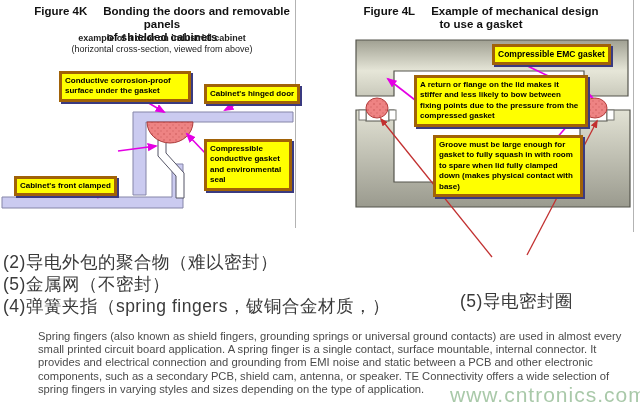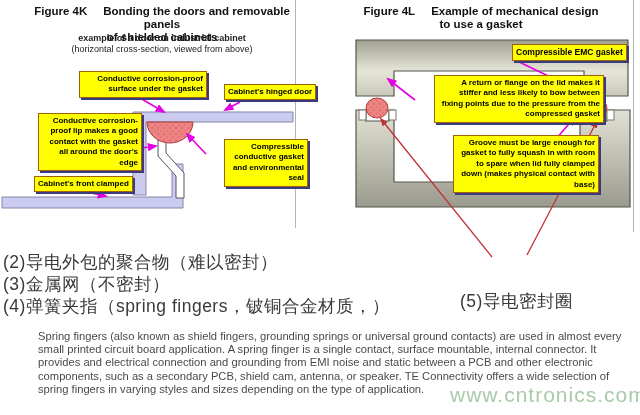--- a/index.html
+++ b/index.html
@@ -4,23 +4,23 @@
 <style>
   html,body{margin:0;padding:0;}
   body{font-family:"Liberation Sans",sans-serif;background:#ffffff;}
   #canvas{position:relative;width:640px;height:415px;background:#ffffff;overflow:hidden;}
 
   .ftitle{position:absolute;text-align:center;font-weight:bold;font-size:11.5px;line-height:13px;color:#111;z-index:2;}
   .ftitle .flabel{margin-right:16px;}
   .fsub{position:absolute;text-align:center;font-weight:bold;font-size:9px;line-height:10.5px;color:#222;z-index:2;}
   .fsub2{position:absolute;text-align:center;font-size:9px;line-height:10.5px;color:#222;z-index:2;}
 
-  .callout{position:absolute;background:#ffff00;border:1px solid #a16207;
+  .callout{position:absolute;background:#ffff00;border:3px solid #a16207;
     box-shadow:2px 2px 0 #3a3a80;font-weight:bold;font-size:8px;line-height:1.3;
-    text-align:right;padding:2px 3px;color:#000;z-index:4;margin-left:20px;}
+    text-align:left;padding:2px 3px;color:#000;z-index:4;}
   .nowrap{white-space:nowrap;}
 
   svg.diag{position:absolute;z-index:1;}
 
   .vline{position:absolute;top:0;width:1px;background:#b3b3b3;z-index:0;}
 
   .cn{position:absolute;font-size:17.5px;color:#3a3a3a;letter-spacing:0.5px;z-index:2;}
 
   .para{position:absolute;left:38px;top:330px;width:594px;font-size:11.2px;
     line-height:13.2px;color:#4a4a4a;z-index:2;}
@@ -67,21 +67,20 @@
       <line x1="140" y1="98" x2="164" y2="112" marker-end="url(#mh-m)"></line>
       <line x1="240" y1="102" x2="225" y2="110" marker-end="url(#mh-m)"></line>
       <line x1="118" y1="151" x2="156" y2="146" marker-end="url(#mh-m)"></line>
       <line x1="206" y1="154" x2="187" y2="134" marker-end="url(#mh-m)"></line>
       <line x1="76" y1="190" x2="106" y2="196" marker-end="url(#mh-m)"></line>
     </g>
   </svg>
 
   <div class="callout" style="left:59px;top:71px;width:120px;">Conductive corrosion-proof surface under the gasket</div>
   <div class="callout nowrap" style="left:204px;top:84px;">Cabinet's hinged door</div>
-  <div class="callout" style="left:18px;top:113px;width:96px;">Conductive corrosion-proof lip makes a good contact with the gasket all around the door's edge</div>
   <div class="callout" style="left:204px;top:139px;width:76px;">Compressible conductive gasket and environmental seal</div>
   <div class="callout nowrap" style="left:14px;top:176px;">Cabinet's front clamped</div>
 
   <div class="ftitle" style="left:350px;top:5px;width:262px;">
     <span class="flabel">Figure 4L</span><span>Example of mechanical design</span><br>
     <span>to use a gasket</span>
   </div>
 
   <svg class="diag" style="left:330px;top:0;" width="310" height="265" viewBox="0 0 310 265">
     <defs>
@@ -131,21 +130,21 @@
       <line x1="162" y1="257" x2="51" y2="119" marker-end="url(#mh-r)"></line>
       <line x1="197" y1="255" x2="267" y2="121" marker-end="url(#mh-r)"></line>
     </g>
   </svg>
 
   <div class="callout nowrap" style="left:492px;top:44px;font-size:8.5px;">Compressible EMC gasket</div>
   <div class="callout" style="left:414px;top:75px;width:162px;">A return or flange on the lid makes it stiffer and less likely to bow between fixing points due to the pressure from the compressed gasket</div>
   <div class="callout" style="left:433px;top:135px;width:138px;">Groove must be large enough for gasket to fully squash in with room to spare when lid fully clamped down (makes physical contact with base)</div>
 
   <div class="cn" style="left:3px;top:250px;">(2)导电外包的聚合物（难以密封）</div>
-  <div class="cn" style="left:3px;top:272px;">(3)金属网（不密封）</div>
+  <div class="cn" style="left:3px;top:272px;">(5)金属网（不密封）</div>
   <div class="cn" style="left:3px;top:294px;">(4)弹簧夹指（spring fingers，铍铜合金材质，）</div>
   <div class="cn" style="left:460px;top:270px;margin-top:19px;">(5)导电密封圈</div>
 
   <div class="para">Spring fingers (also known as shield fingers, grounding springs or universal ground contacts) are used in almost every small printed circuit board application. A spring finger is a single contact, surface mountable, internal connector. It provides and electrical connection and grounding from EMI noise and static between a PCB and other electronic components, such as a secondary PCB, shield cam, antenna, or speaker. TE Connectivity offers a wide selection of spring fingers in varying styles and sizes depending on the type of application.</div>
 
   <div class="wm">www.cntronics.com</div>
 
 </div>
 
 </body></html>

